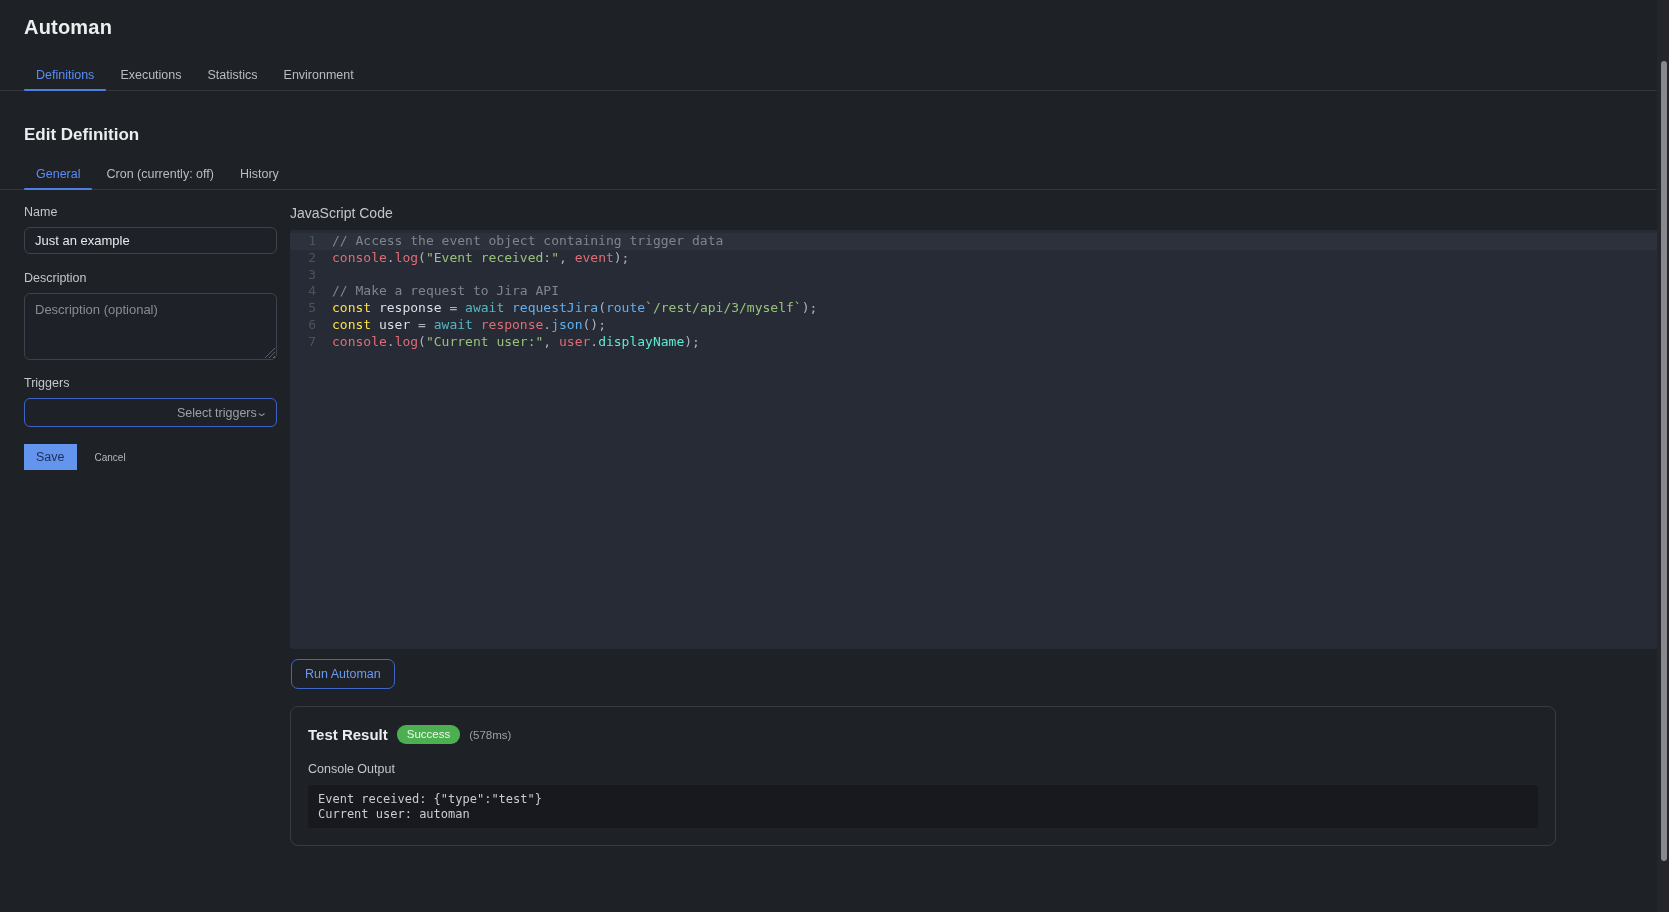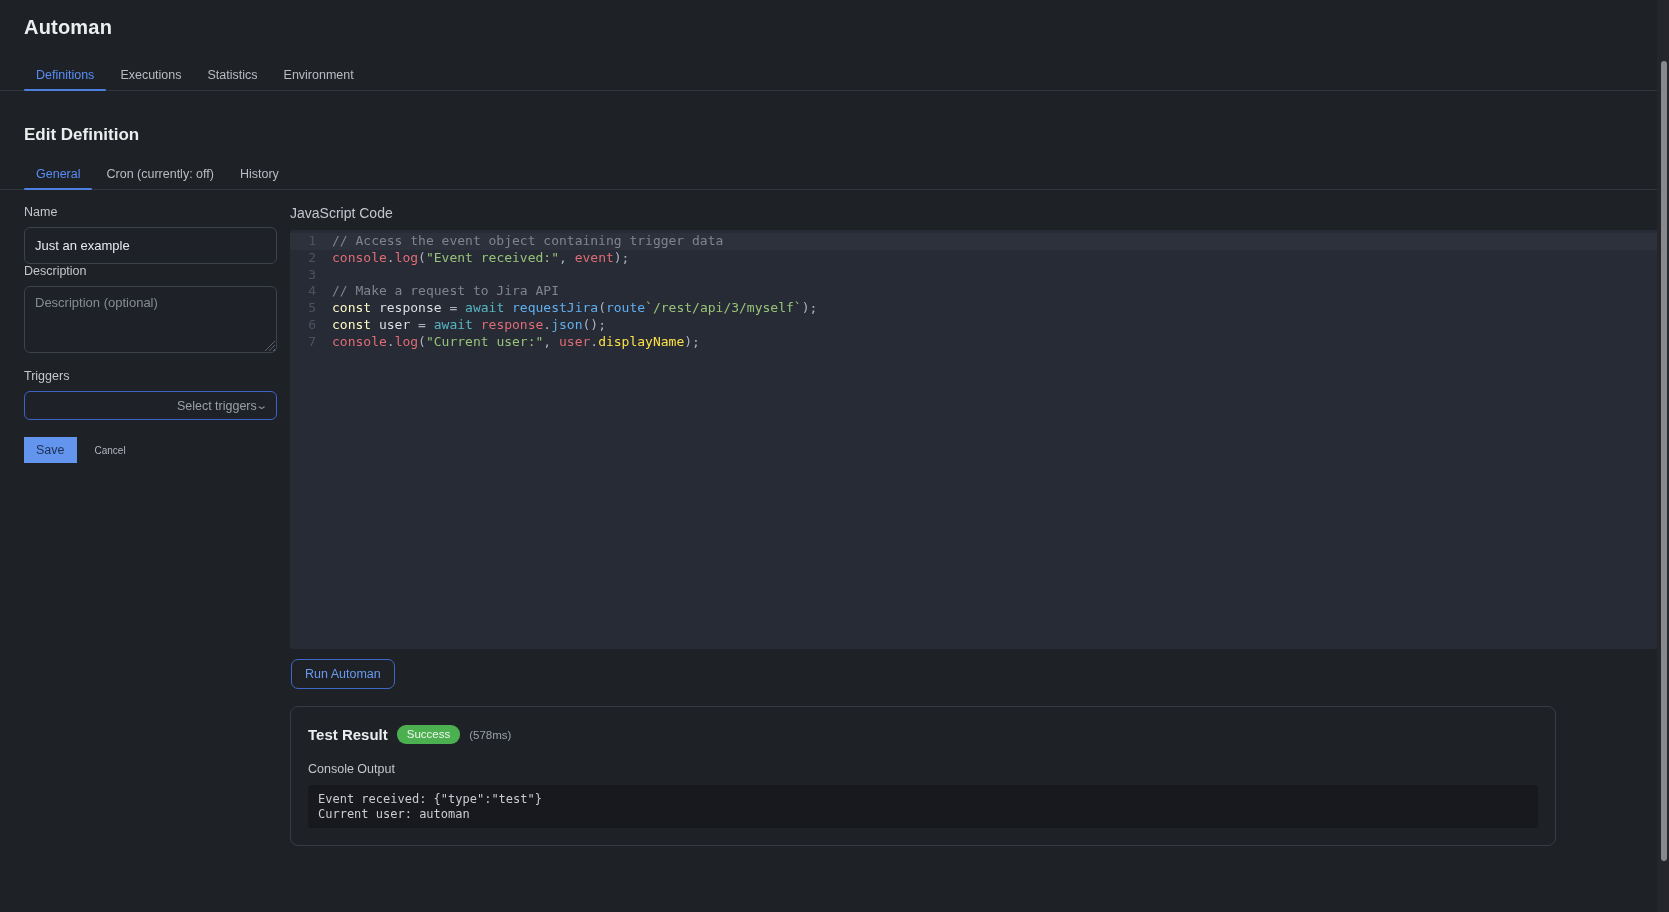--- a/index.html
+++ b/index.html
@@ -25,23 +25,23 @@
 
   .page-title { padding:34px 0 0 24px; font-size:17px; font-weight:bold; color:#ecedee; }
 
   
   .main { display:flex; margin-top:15px; }
   .left-col { width:253px; margin-left:24px; flex:none; }
   .right-col { flex:1; margin-left:13px; min-width:0; }
 
   .field-label { font-size:12.5px; color:#c3c6cb; margin-bottom:8px; }
   .text-input {
-    width:253px; height:37px; background:#1e2127; border:1px solid #3d434b; border-radius:6px;
+    width:253px; height:27px; background:#1e2127; border:1px solid #3d434b; border-radius:6px;
     color:#e8eaed; font-size:13px; padding:0 10px; font-family:"Liberation Sans", sans-serif;
-    display:block;
+    margin-bottom:17px; display:block;
   }
   .textarea {
     width:253px; height:67px; background:#1e2127; border:1px solid #3d434b; border-radius:6px;
     color:#e8eaed; font-size:13px; padding:8px 10px; font-family:"Liberation Sans", sans-serif;
     margin-bottom:16px; resize:none; position:relative; display:block;
   }
   .textarea::placeholder { color:#868c95; }
   .textarea-wrap { position:relative; width:253px; margin-bottom:16px; }
   .textarea-wrap .textarea { margin-bottom:3px; }
   .resize-grip {
@@ -69,24 +69,24 @@
     background:#262b35; height:419px; border-radius:3px 0 0 3px; overflow:hidden;
     font-family:"DejaVu Sans Mono", monospace; font-size:13px; line-height:16.8px; padding-top:3px;
   }
   .code-line { display:flex; white-space:pre; }
   .code-line.active { background:#2c313c; }
   .line-num { width:26px; flex:none; text-align:right; color:#4b5363; user-select:none; }
   .line-content { padding-left:16px; min-height:16.8px; }
   .tok-comment { color:#7f848e; }
   .tok-red     { color:#e06c75; }
   .tok-green   { color:#98c379; }
-  .tok-purple  { color:#fef9c3; }
+  .tok-purple  { color:#fde047; }
   .tok-cyan    { color:#56b6c2; }
   .tok-blue    { color:#61afef; }
-  .tok-pink    { color:#fde047; }
+  .tok-pink    { color:#5eead4; }
   .tok-white   { color:#dcdfe4; }
   .tok-fg      { color:#abb2bf; }
 
   .btn-run {
     margin-top:10px; margin-left:1px; background:transparent; border:1px solid #3e68c8; color:#699af0;
     font-size:12.5px; border-radius:7px; padding:7px 13px; cursor:pointer; font-family:"Liberation Sans", sans-serif;
     display:inline-block;
   }
 
   

